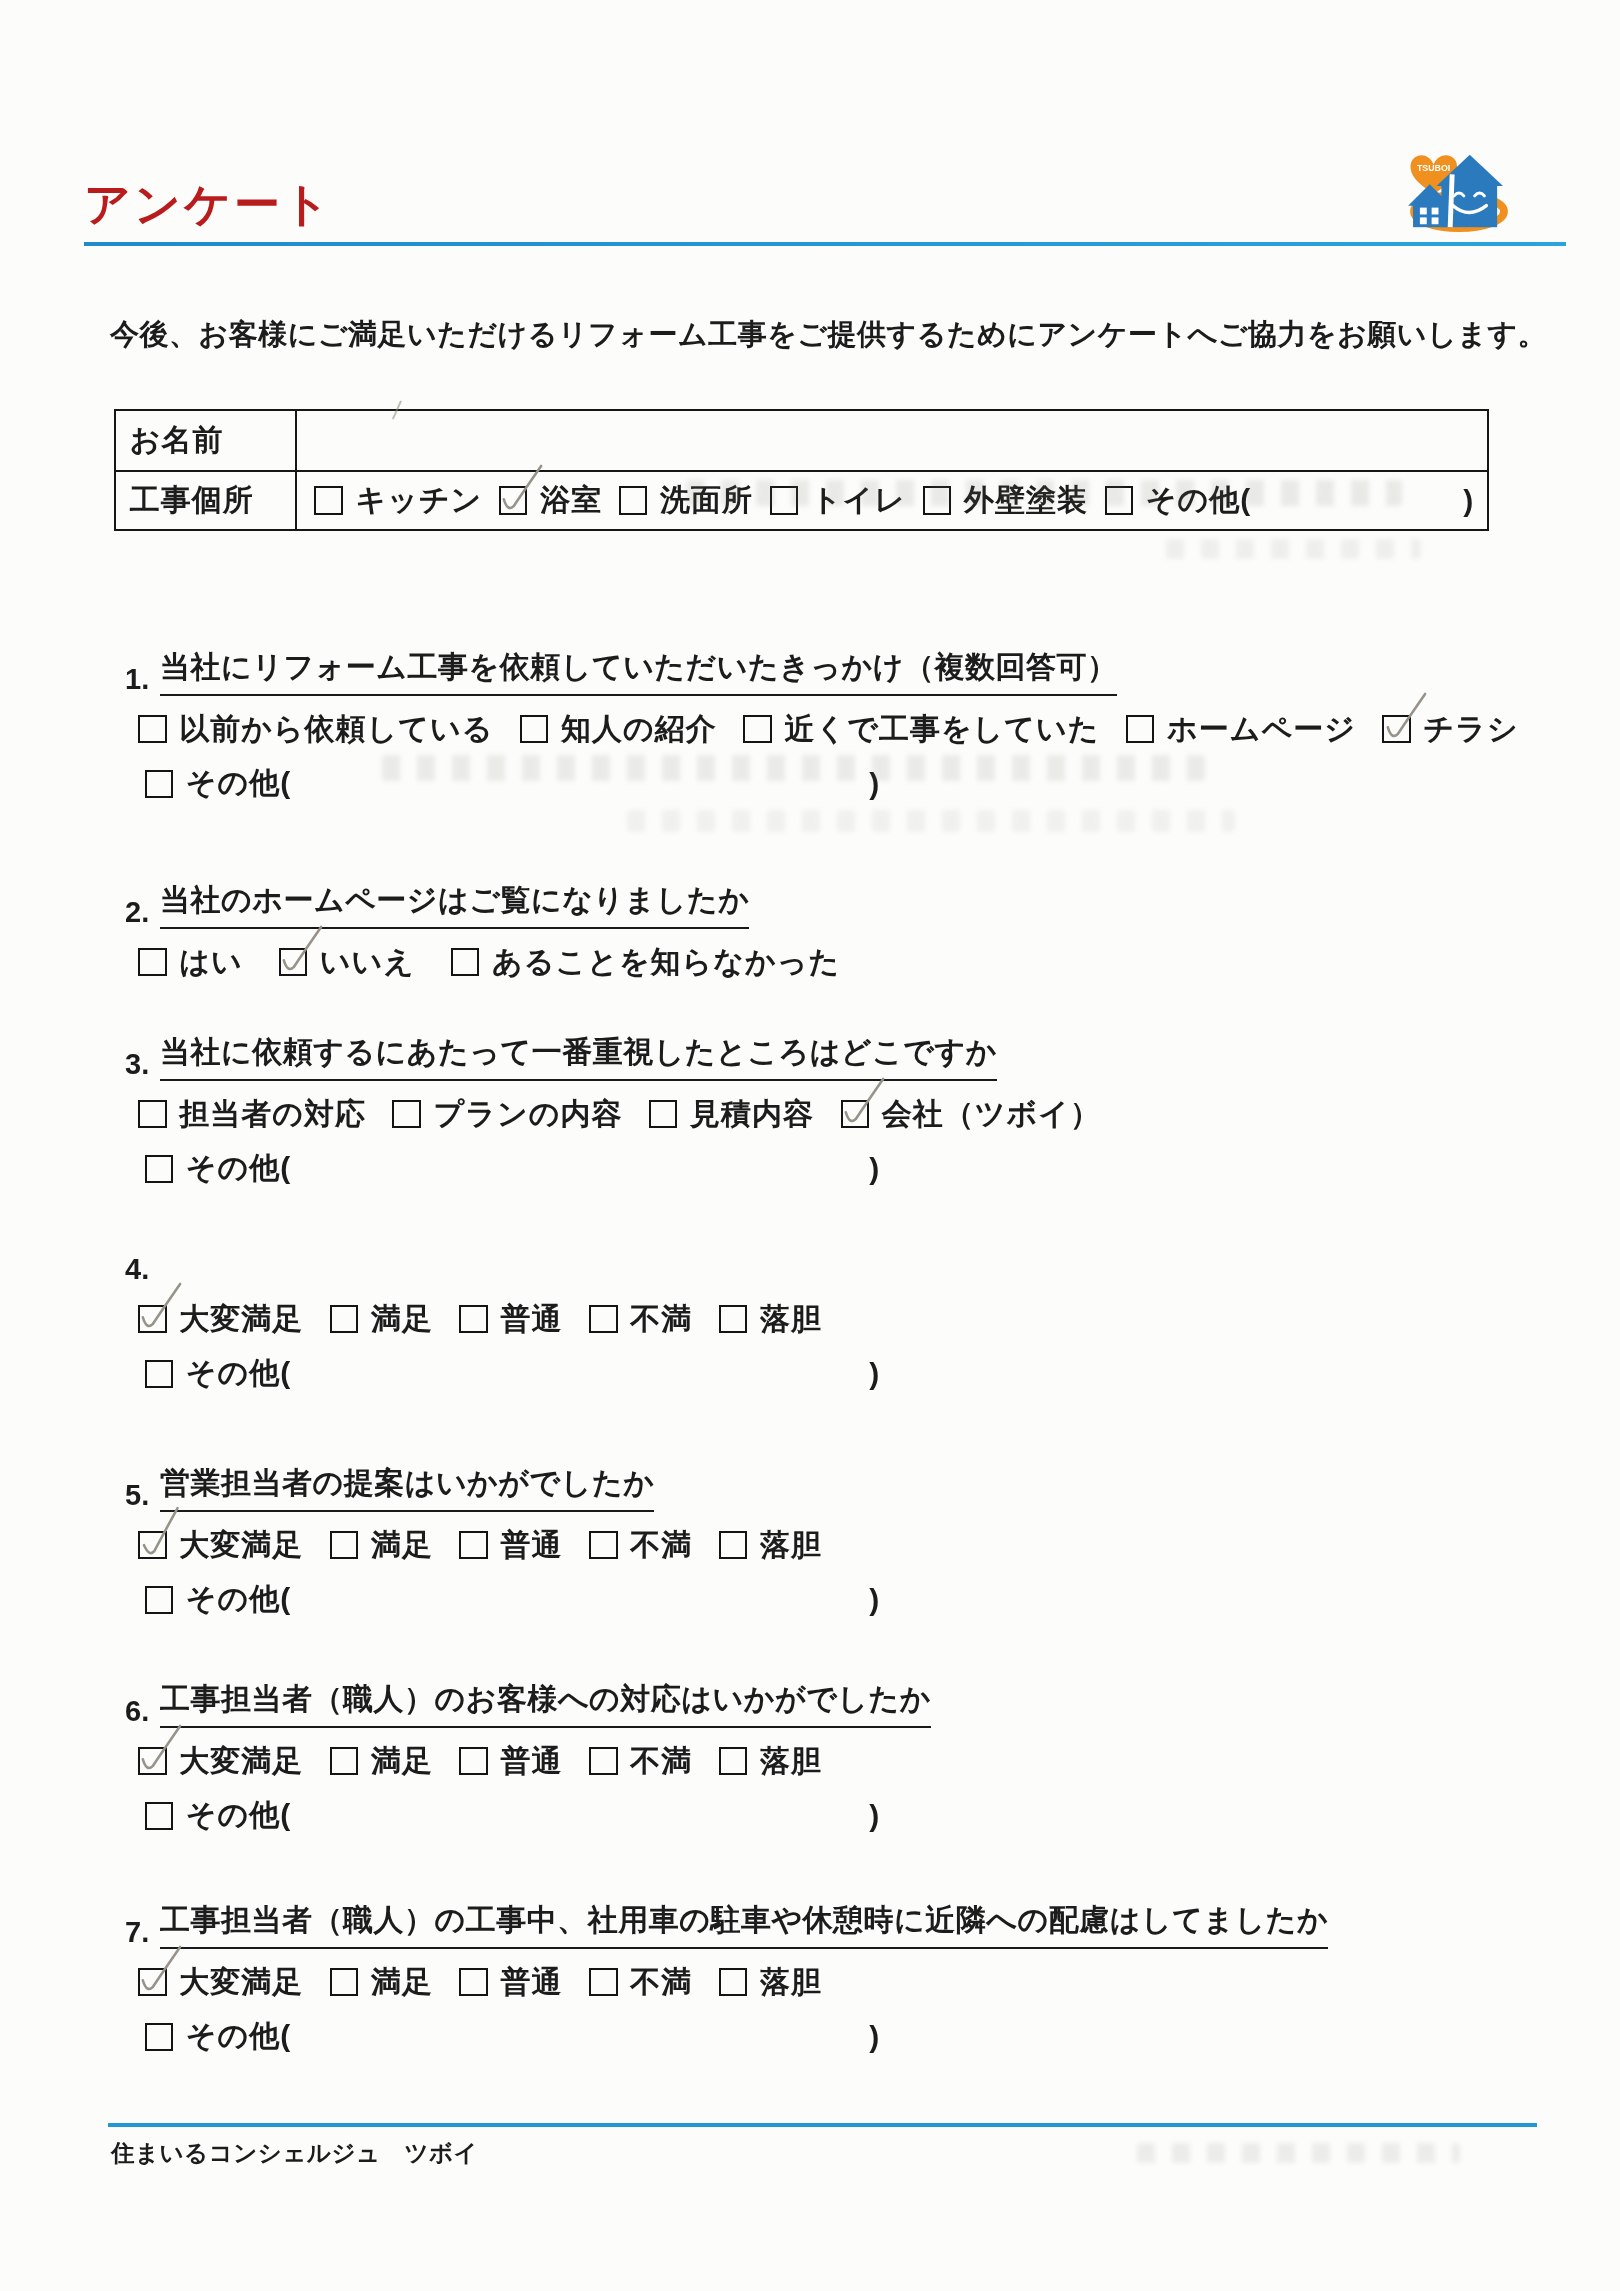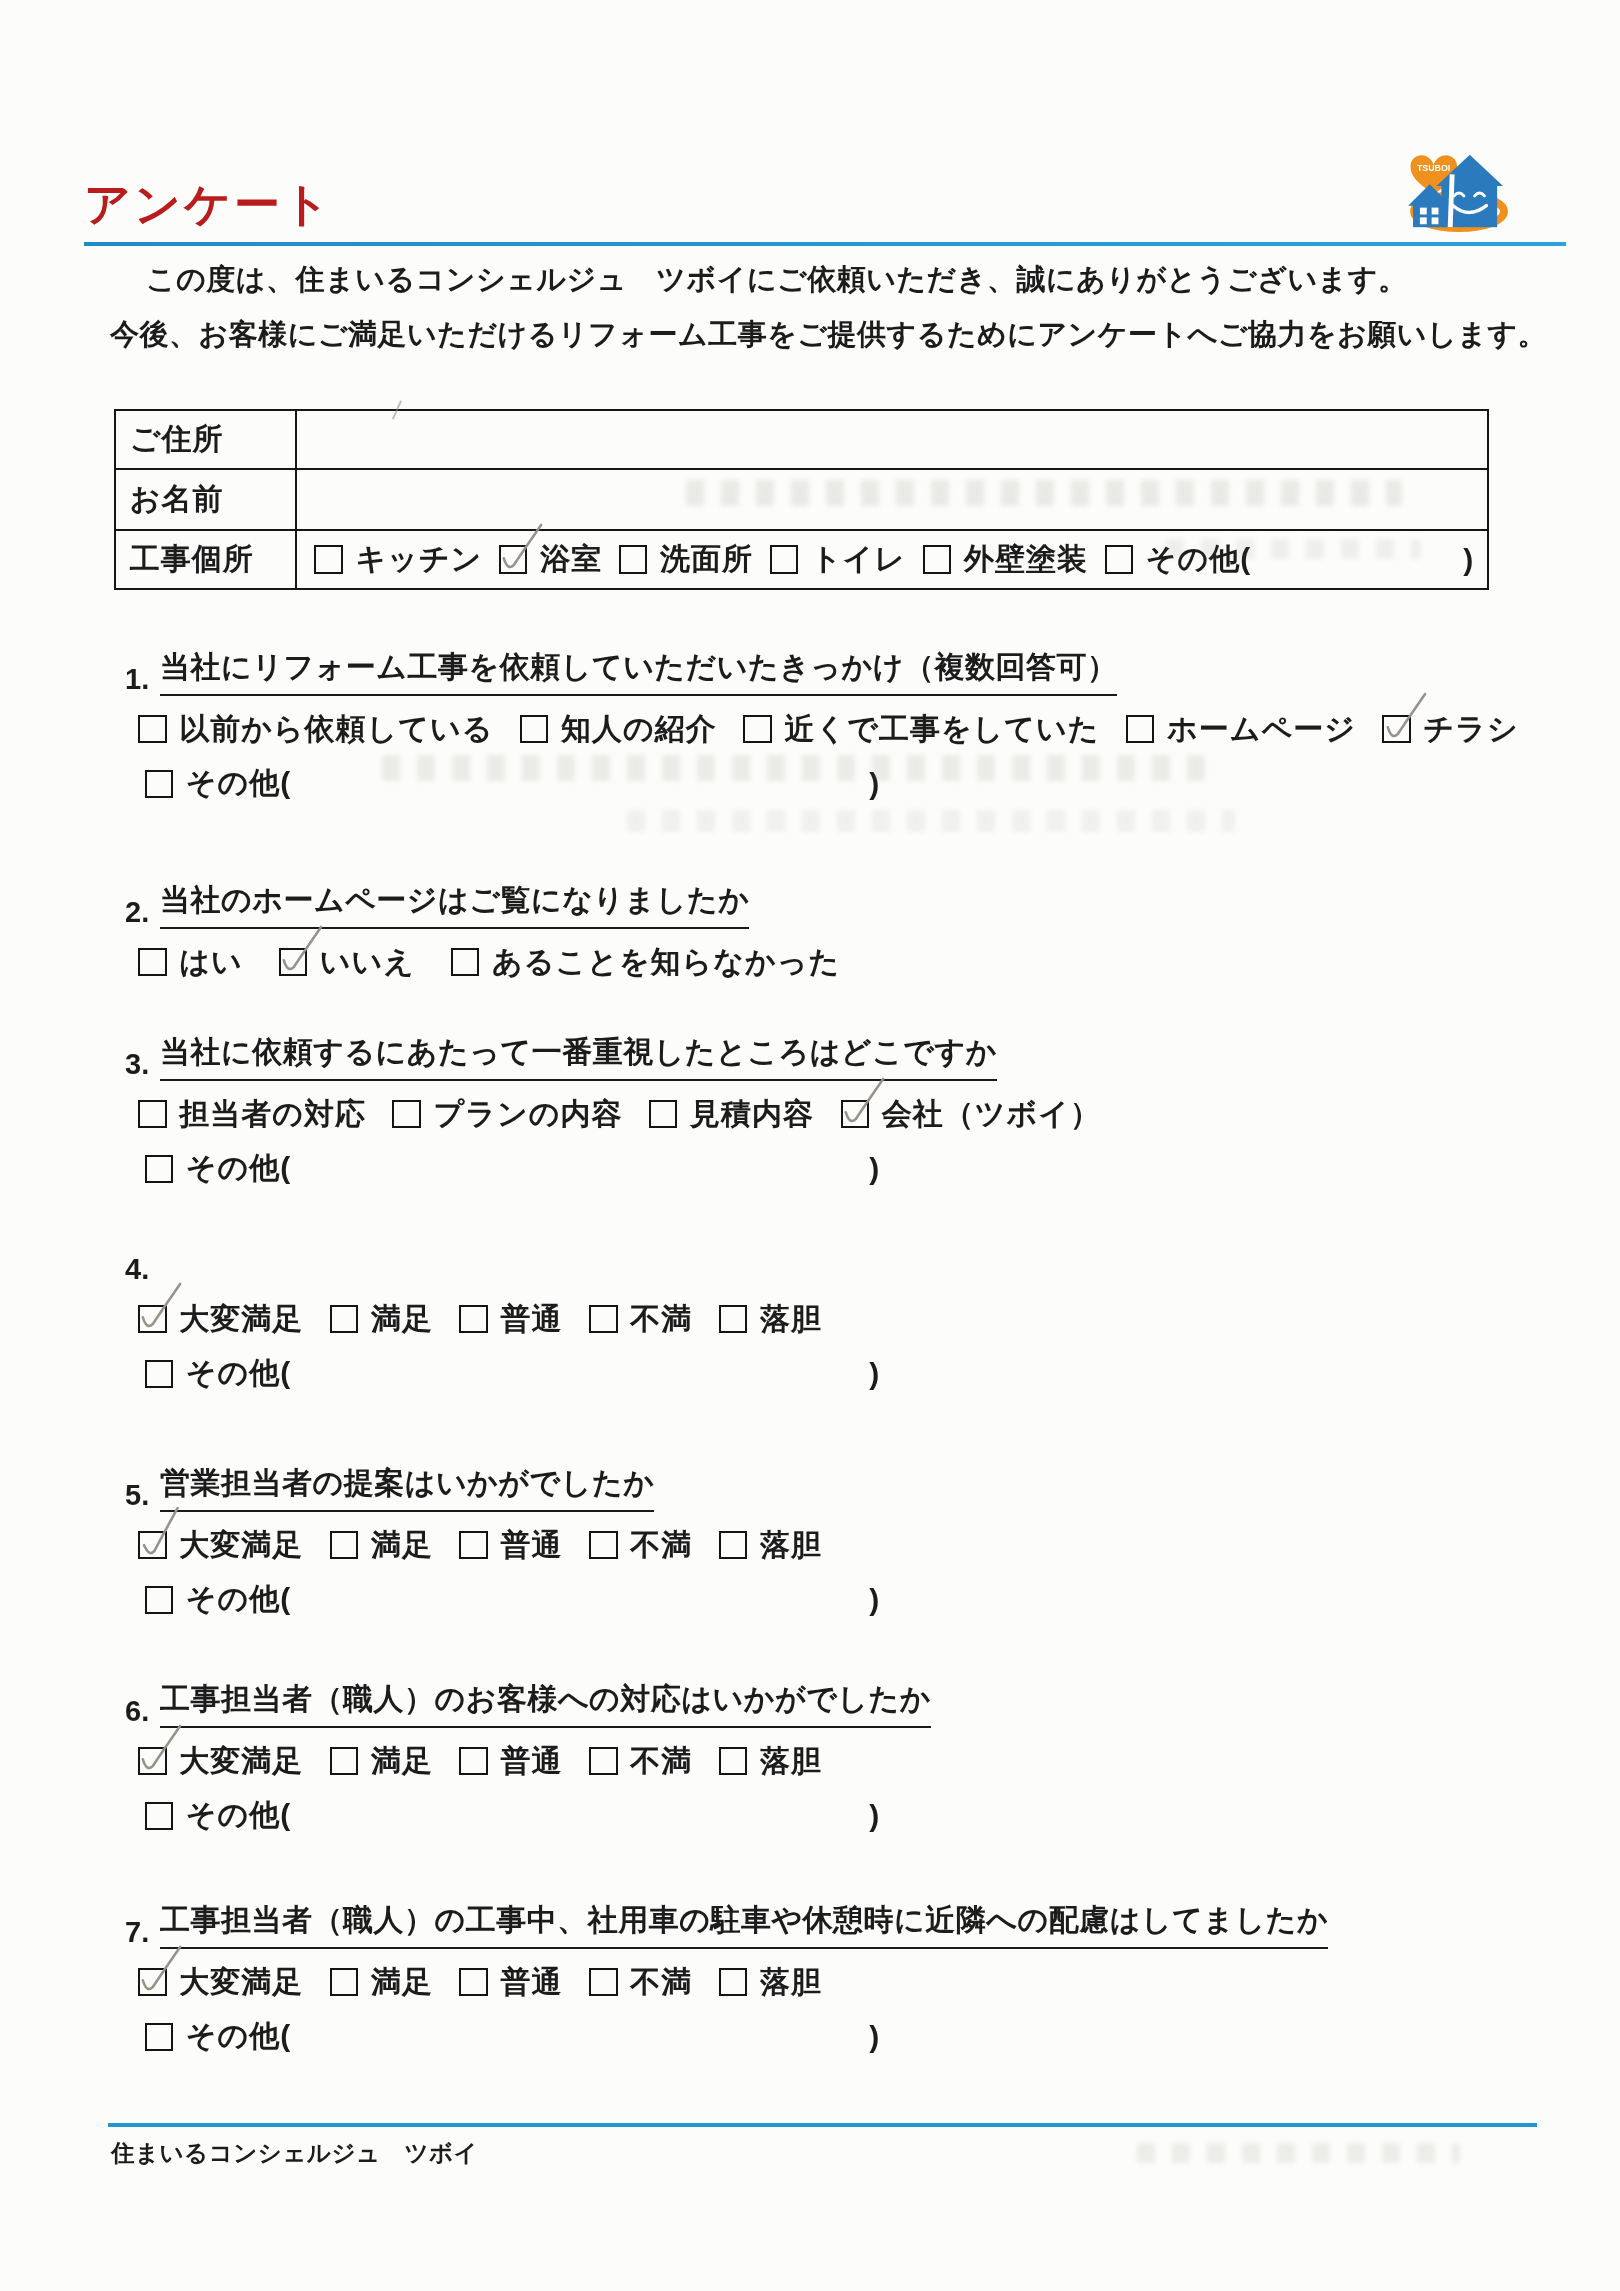--- a/index.html
+++ b/index.html
@@ -100,28 +100,23 @@
     <path d="M46 60 Q62 74 80 60" fill="none" stroke="#ffffff" stroke-width="3.5" stroke-linecap="round"></path>
     <polygon points="22,38 44,60 0,60" fill="#2b7abe"></polygon>
     <rect x="5" y="58" width="34" height="24" fill="#2b7abe"></rect>
     <rect x="12" y="62" width="7" height="7" fill="#ffffff"></rect>
     <rect x="24" y="62" width="7" height="7" fill="#ffffff"></rect>
     <rect x="12" y="72" width="7" height="7" fill="#ffffff"></rect>
     <rect x="24" y="72" width="7" height="7" fill="#ffffff"></rect>
     <line x1="45" y1="28" x2="43" y2="82" stroke="#ffffff" stroke-width="5"></line>
   </svg>
 
-  <div class="intro-1">この度は、住まいるコンシェルジュ　ツボイにご依頼いただき、誠にありがとうございます。</div>
   <div class="intro-2">今後、お客様にご満足いただけるリフォーム工事をご提供するためにアンケートへご協力をお願いします。</div>
 
   <div class="info-table">
-    <div class="it-row">
-      <div class="it-label">ご住所</div>
-      <div class="it-value"></div>
-    </div>
     <div class="it-row" style="height:59px;">
       <div class="it-label">お名前</div>
       <div class="it-value"></div>
     </div>
     <div class="it-row">
       <div class="it-label">工事個所</div>
       <div class="it-value table-opts">
         <span class="opt">
           <span class="cb"></span>
           <span class="opt-label">キッチン</span>

